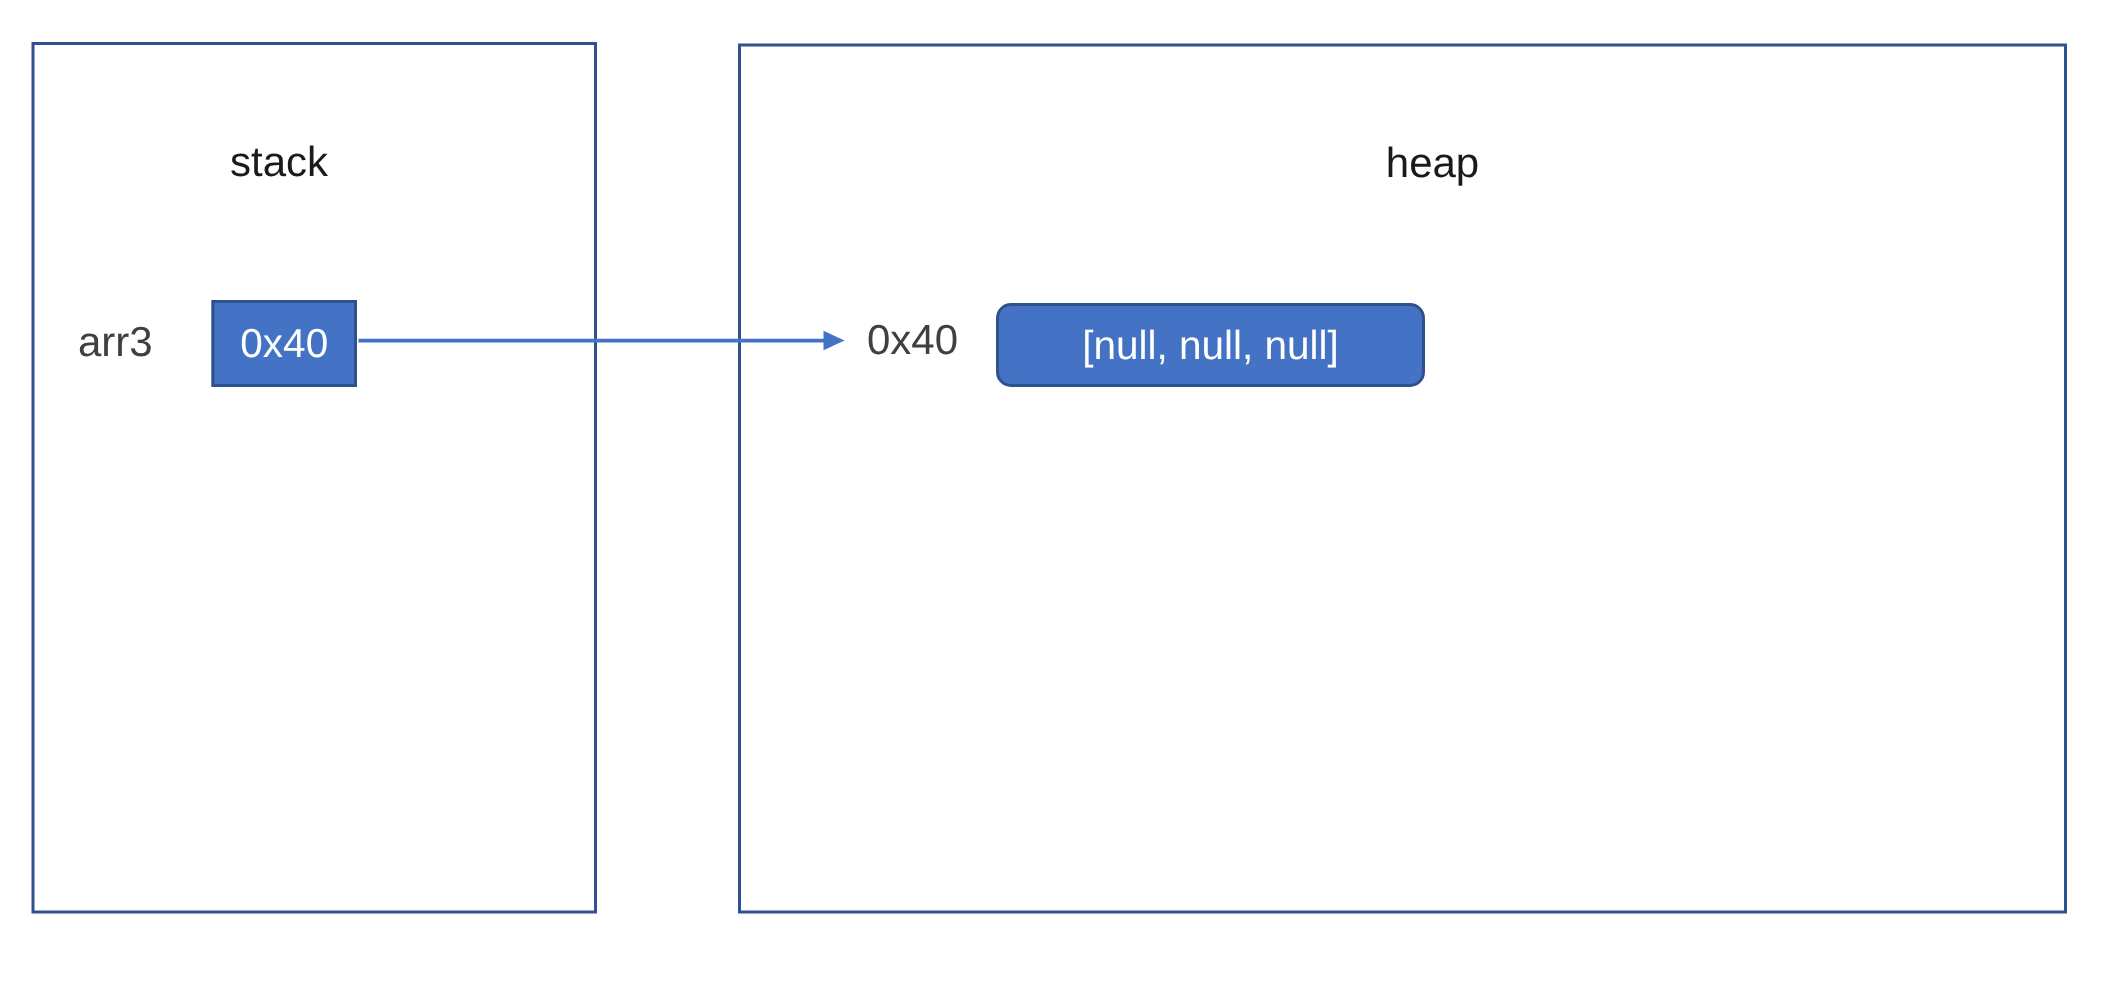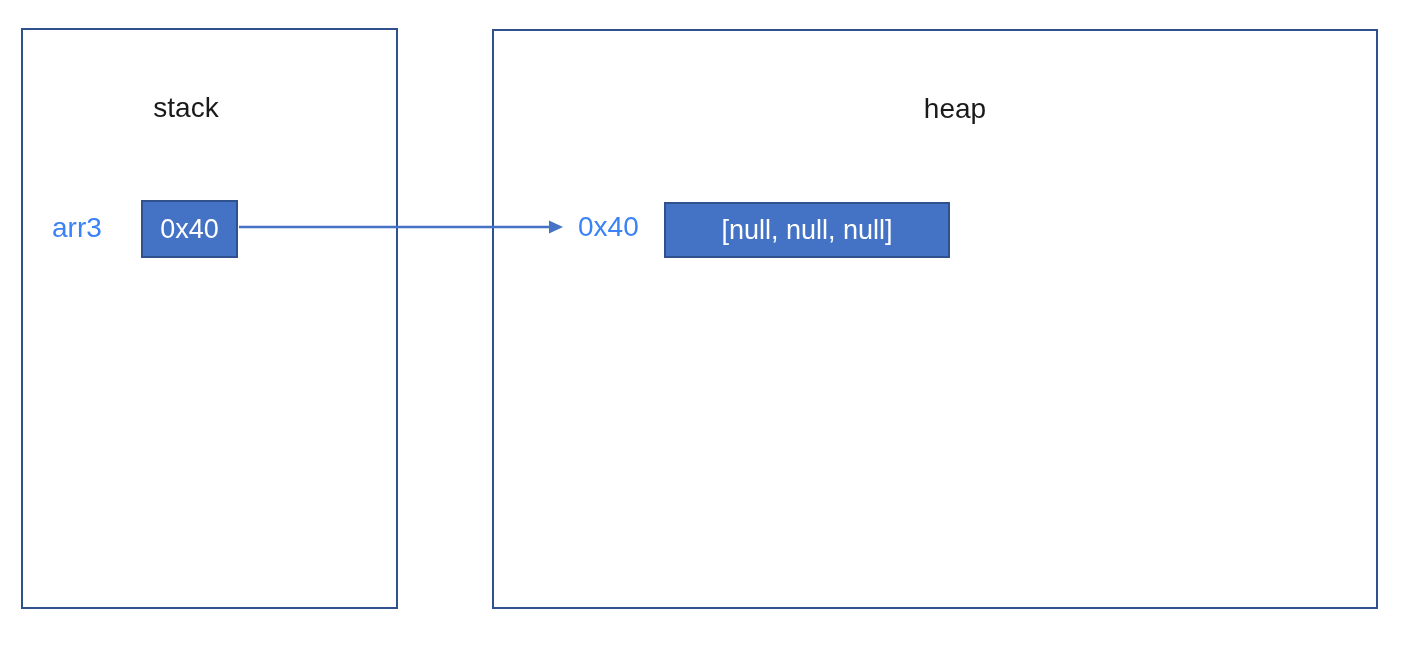--- a/index.html
+++ b/index.html
@@ -42,21 +42,21 @@
     transform: translateX(-50%);
     color: #1a1a1a;
   }
   .title-stack { left: 186px; top: 94px; }
   .title-heap  { left: 955px; top: 95px; text-align: center; }
   .mem-label {
     position: absolute;
     font-size: 28px;
     line-height: 28px;
     white-space: nowrap;
-    color: #3b82f6;
+    color: #404040;
   }
   .label-arr3 { left: 52px;  top: 214px; }
   .label-addr { left: 578px; top: 213px; }
   .mem-cell {
     position: absolute;
     background: #4472C4;
     border: 2px solid #2F528F;
     box-sizing: border-box;
     display: flex;
     align-items: center;
@@ -69,20 +69,21 @@
     left: 141px;
     top: 200px;
     width: 97px;
     height: 58px;
   }
   .cell-heap {
     left: 664px;
     top: 202px;
     width: 286px;
     height: 56px;
+    border-radius: 10px;
   }
   .arrow-layer {
     position: absolute;
     left: 0;
     top: 0;
     width: 1408px;
     height: 656px;
     pointer-events: none;
   }
 </style>

